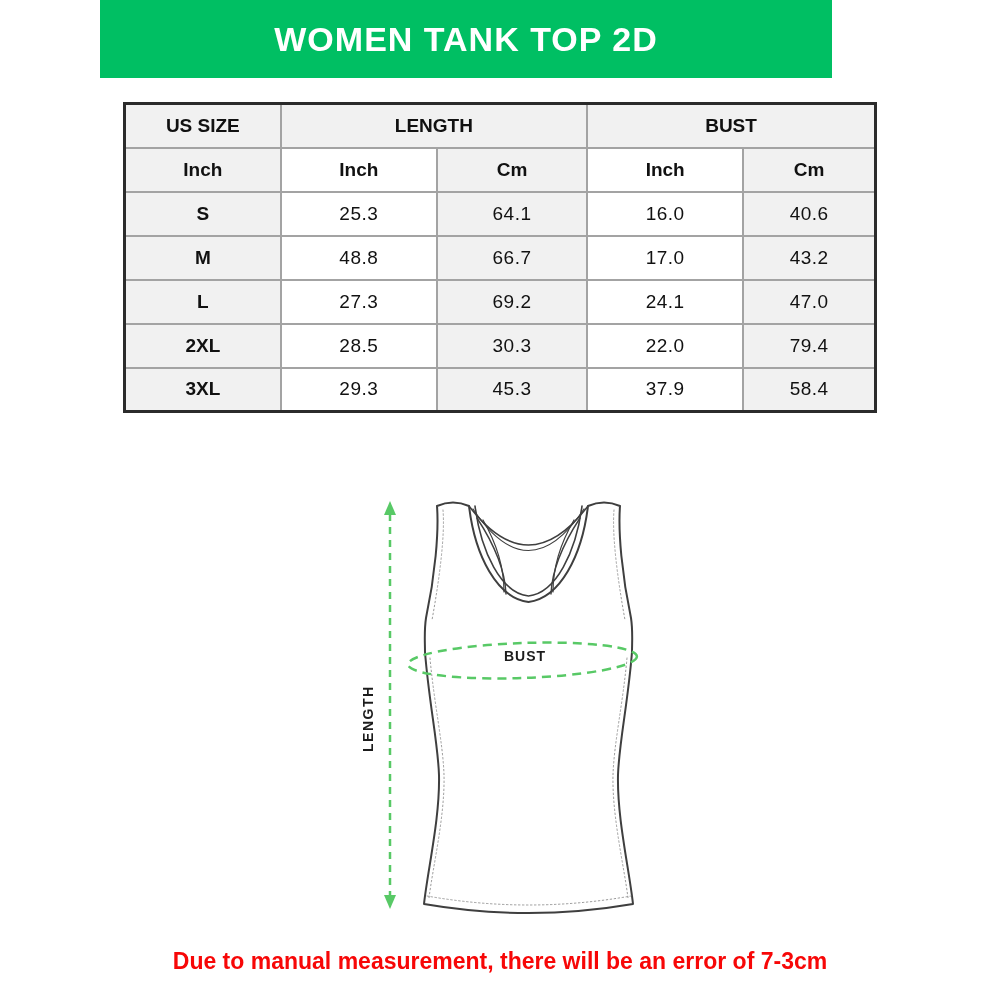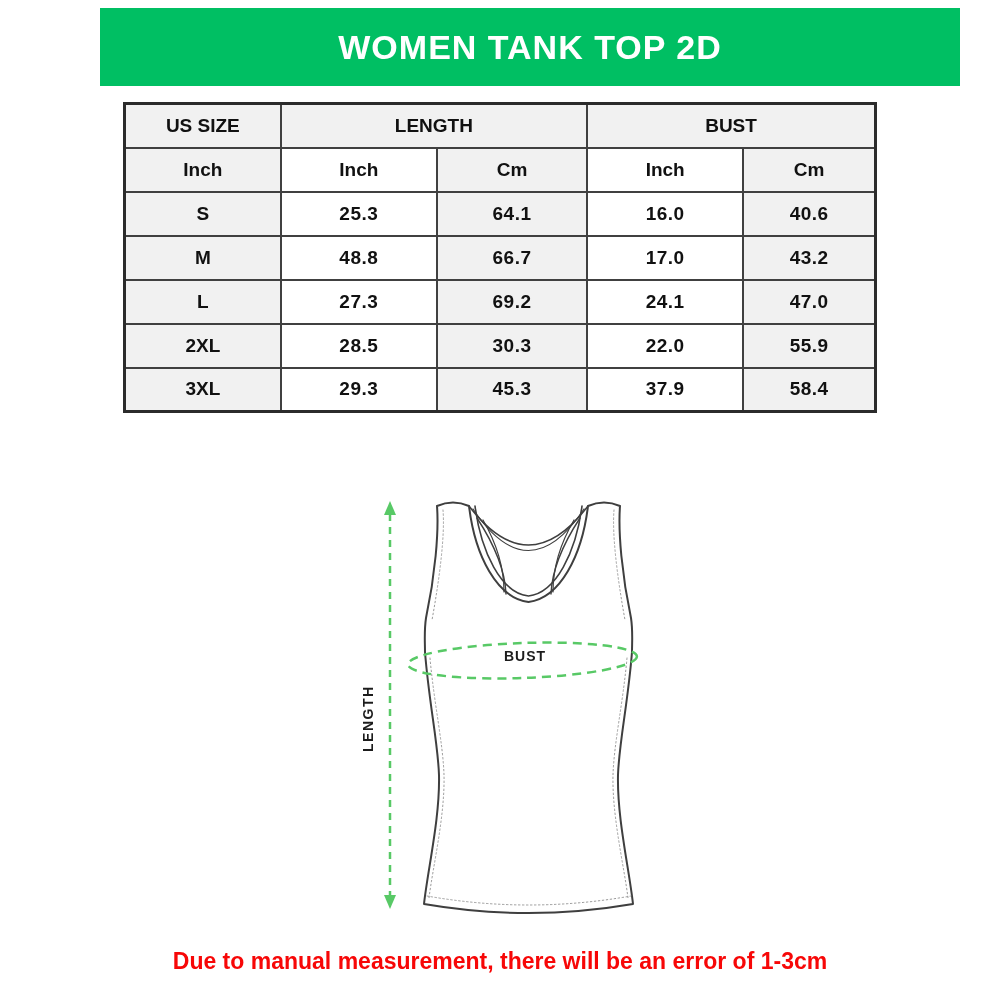--- a/index.html
+++ b/index.html
@@ -1,30 +1,30 @@
 <!DOCTYPE html>
 <html><head>
 <meta charset="utf-8">
 <style>
   * { margin:0; padding:0; box-sizing:border-box; }
   html,body { width:1000px; height:1000px; background:#ffffff;
     font-family:"Liberation Sans", sans-serif; position:relative; overflow:hidden; }
 
-  .banner { position:absolute; left:100px; top:8px; width:860px; height:78px;
+  .banner { position:absolute; left:100px; top:0; width:732px; height:78px;
     background:#00bf63; display:flex; align-items:center; justify-content:center; }
   .banner-title { color:#ffffff; font-size:34px; font-weight:bold; letter-spacing:1px; }
 
   table.size-table { position:absolute; left:123px; top:102px; width:754px;
     border-collapse:collapse; table-layout:fixed;
     border:3px solid #2b2b2b; }
   table.size-table th, table.size-table td {
-    border:2px solid #404040; height:44px; text-align:center; vertical-align:middle;
+    border:2px solid #a3a3a3; height:44px; text-align:center; vertical-align:middle;
     font-size:19px; color:#111111; background:#ffffff; padding:0; }
   table.size-table th { font-weight:bold; }
-  td.num { font-weight:bold; letter-spacing:0.5px; }
+  td.num { font-weight:normal; letter-spacing:0.5px; }
   .grey { background:#f1f1f1 !important; }
   col.c1 { width:20.8%; } col.c2 { width:20.8%; } col.c3 { width:20.0%; }
   col.c4 { width:20.8%; } col.c5 { width:17.6%; }
 
   .diagram { position:absolute; left:355px; top:498px; width:300px; height:430px; }
 
   .footnote { position:absolute; left:0; top:948px; width:1000px; text-align:center;
     color:#f70707; font-size:23px; font-weight:bold; }
 </style>
 </head>
@@ -74,21 +74,21 @@
     <td class="num">27.3</td>
     <td class="num grey">69.2</td>
     <td class="num">24.1</td>
     <td class="num grey">47.0</td>
   </tr>
   <tr>
     <th class="grey">2XL</th>
     <td class="num">28.5</td>
     <td class="num grey">30.3</td>
     <td class="num">22.0</td>
-    <td class="num grey">55.9</td>
+    <td class="num grey">79.4</td>
   </tr>
   <tr>
     <th class="grey">3XL</th>
     <td class="num">29.3</td>
     <td class="num grey">45.3</td>
     <td class="num">37.9</td>
     <td class="num grey">58.4</td>
   </tr>
 </tbody>
   </table>
@@ -131,13 +131,13 @@
         <path d="M 272,160 C 268,205 259,245 258,277 C 257,318 269,368 273,400"></path>
         <path d="M 72,398 Q 173.5,416 276,398"></path>
       </g>
     </g>
 
     <ellipse cx="167.5" cy="162.5" rx="114.5" ry="17.5" transform="rotate(-2 167.5 162.5)" fill="none" stroke="#58c966" stroke-width="2.5" stroke-dasharray="9 6"></ellipse>
     <text x="170" y="163" text-anchor="middle" font-size="14" font-weight="bold" fill="#1c1c1c" letter-spacing="1" paint-order="stroke" stroke="#ffffff" stroke-width="5">BUST</text>
   </svg>
 </div>
 
-<div class="footnote">Due to manual measurement, there will be an error of 1-3cm</div>
+<div class="footnote">Due to manual measurement, there will be an error of 7-3cm</div>
 
 </body></html>

